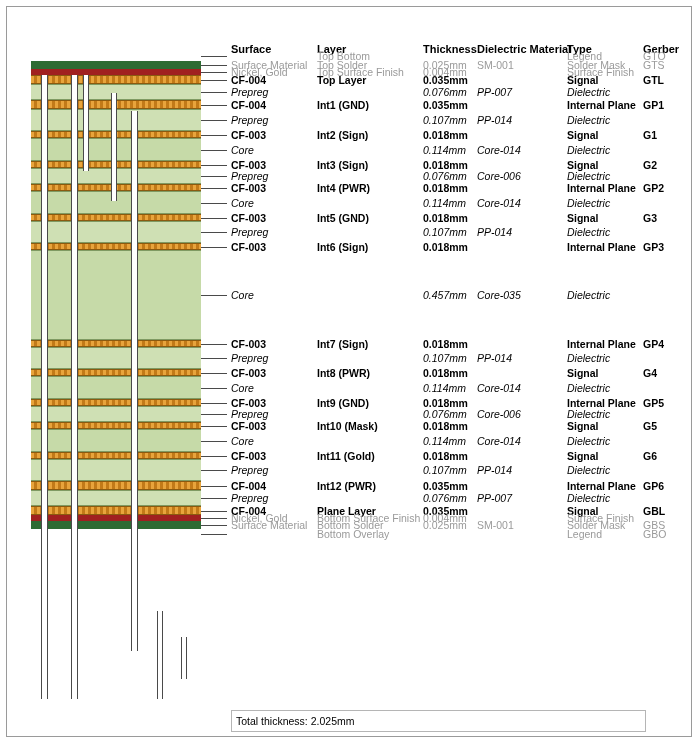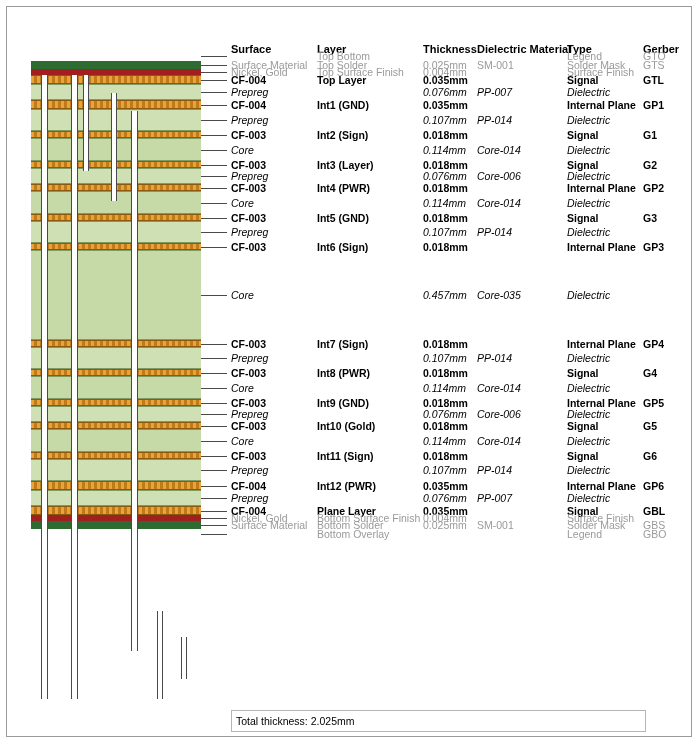--- a/index.html
+++ b/index.html
@@ -224,21 +224,21 @@
       <div class="row" style="top: 99.5px;">
         <div class="cell c-mat ital">Core</div>
         <div class="cell c-lay"></div>
         <div class="cell c-thk ital">0.114mm</div>
         <div class="cell c-die ital">Core-014</div>
         <div class="cell c-typ ital">Dielectric</div>
         <div class="cell c-ger grey"></div>
       </div>
       <div class="row" style="top: 114.5px;">
         <div class="cell c-mat bold">CF-003</div>
-        <div class="cell c-lay bold">Int3 (Layer)</div>
+        <div class="cell c-lay bold">Int3 (Sign)</div>
         <div class="cell c-thk bold">0.018mm</div>
         <div class="cell c-die ital"></div>
         <div class="cell c-typ bold">Signal</div>
         <div class="cell c-ger bold">G2</div>
       </div>
       <div class="row" style="top: 126px;">
         <div class="cell c-mat ital">Prepreg</div>
         <div class="cell c-lay"></div>
         <div class="cell c-thk ital">0.076mm</div>
         <div class="cell c-die ital">Core-006</div>
@@ -336,37 +336,37 @@
       <div class="row" style="top: 364px;">
         <div class="cell c-mat ital">Prepreg</div>
         <div class="cell c-lay"></div>
         <div class="cell c-thk ital">0.076mm</div>
         <div class="cell c-die ital">Core-006</div>
         <div class="cell c-typ ital">Dielectric</div>
         <div class="cell c-ger grey"></div>
       </div>
       <div class="row" style="top: 375.5px;">
         <div class="cell c-mat bold">CF-003</div>
-        <div class="cell c-lay bold">Int10 (Gold)</div>
+        <div class="cell c-lay bold">Int10 (Mask)</div>
         <div class="cell c-thk bold">0.018mm</div>
         <div class="cell c-die ital"></div>
         <div class="cell c-typ bold">Signal</div>
         <div class="cell c-ger bold">G5</div>
       </div>
       <div class="row" style="top: 390.5px;">
         <div class="cell c-mat ital">Core</div>
         <div class="cell c-lay"></div>
         <div class="cell c-thk ital">0.114mm</div>
         <div class="cell c-die ital">Core-014</div>
         <div class="cell c-typ ital">Dielectric</div>
         <div class="cell c-ger grey"></div>
       </div>
       <div class="row" style="top: 405.5px;">
         <div class="cell c-mat bold">CF-003</div>
-        <div class="cell c-lay bold">Int11 (Sign)</div>
+        <div class="cell c-lay bold">Int11 (Gold)</div>
         <div class="cell c-thk bold">0.018mm</div>
         <div class="cell c-die ital"></div>
         <div class="cell c-typ bold">Signal</div>
         <div class="cell c-ger bold">G6</div>
       </div>
       <div class="row" style="top: 420px;">
         <div class="cell c-mat ital">Prepreg</div>
         <div class="cell c-lay"></div>
         <div class="cell c-thk ital">0.107mm</div>
         <div class="cell c-die ital">PP-014</div>

